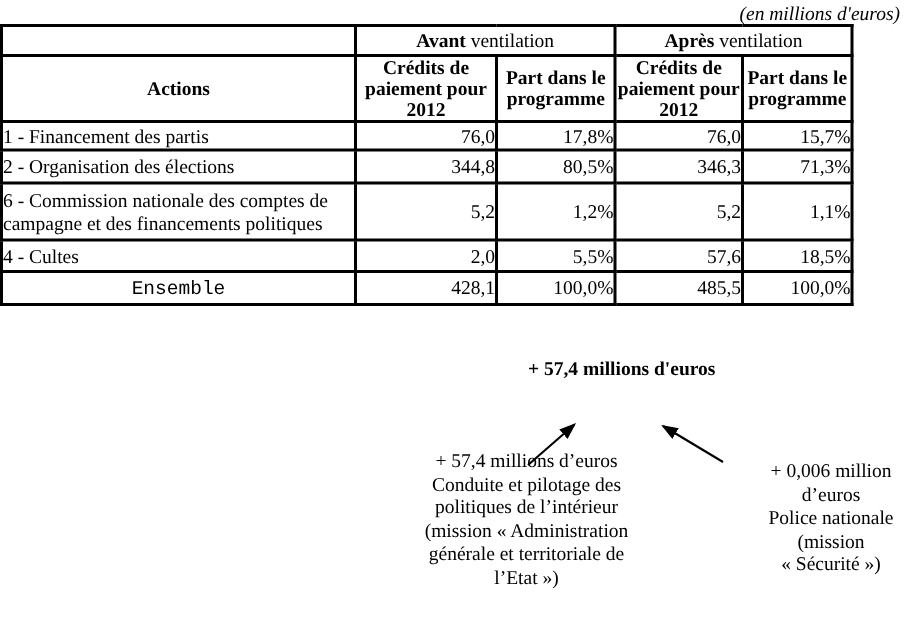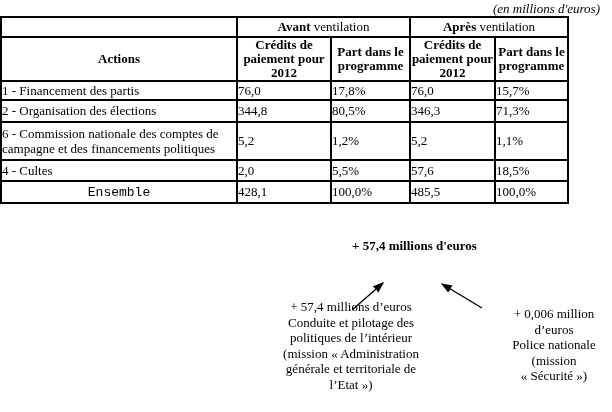--- a/index.html
+++ b/index.html
@@ -23,21 +23,21 @@
   .ghost{border-top-style:hidden;border-left-style:hidden;}
   th{font-weight:bold;text-align:center;}
   .grp{font-size:13px;}
   .grp .norm{font-weight:normal;}
   .colhead{white-space:pre-line;font-size:12.5px;line-height:14px;}
   td.action{
     text-align:left;padding:1px 2px 1px 3px;line-height:15.5px;
     white-space:pre-line;
   }
   td.total-label{text-align:center;font-family:Liberation Mono, monospace;}
-  td.num{text-align:left;margin-top:20px;}
+  td.num{text-align:right;margin-top:20px;}
   td.c2{padding-right:14px;}
   td.c3{padding-right:24px;}
   td.c4{padding-right:25px;}
   td.c5{padding-right:5px;}
   .delta{
     position:absolute;left:352px;top:238px;
     font-weight:bold;font-size:13px;white-space:nowrap;
   }
   .note{
     position:absolute;text-align:center;font-size:13px;

